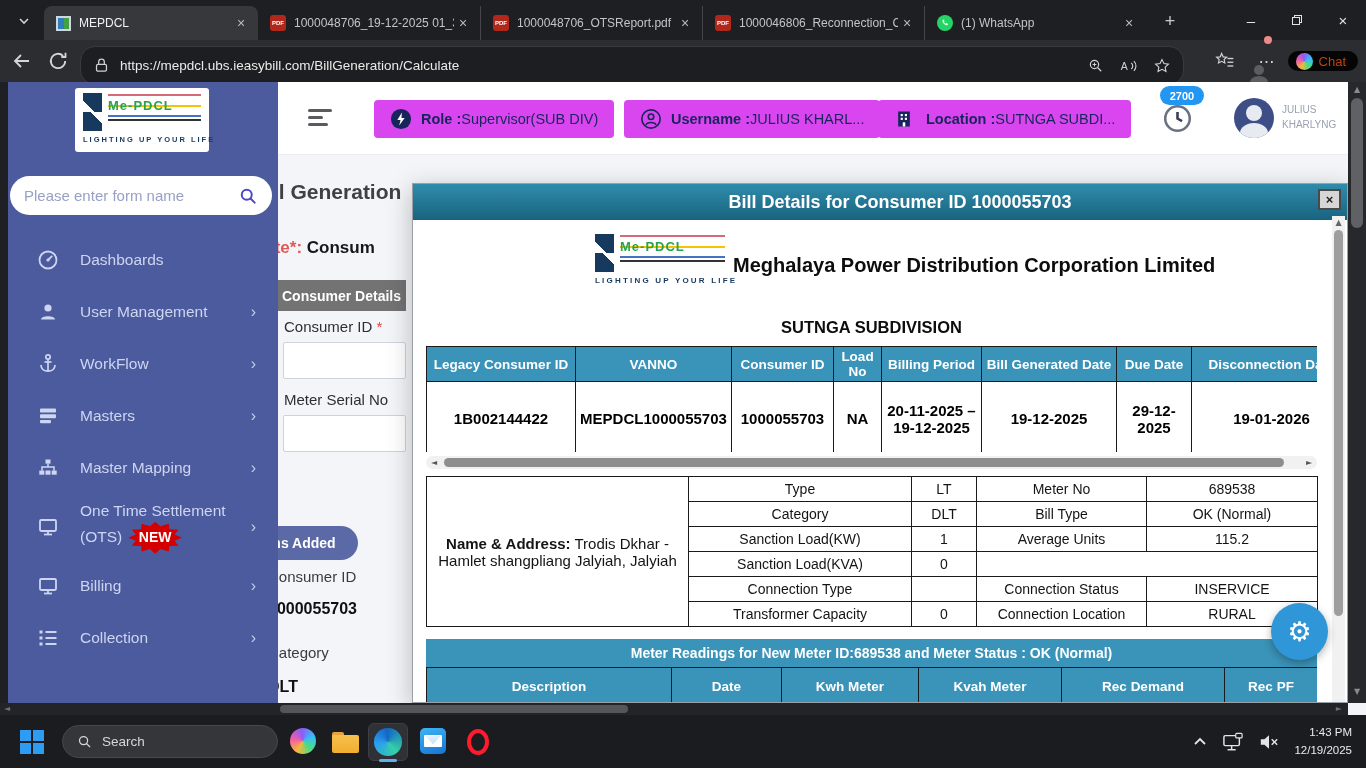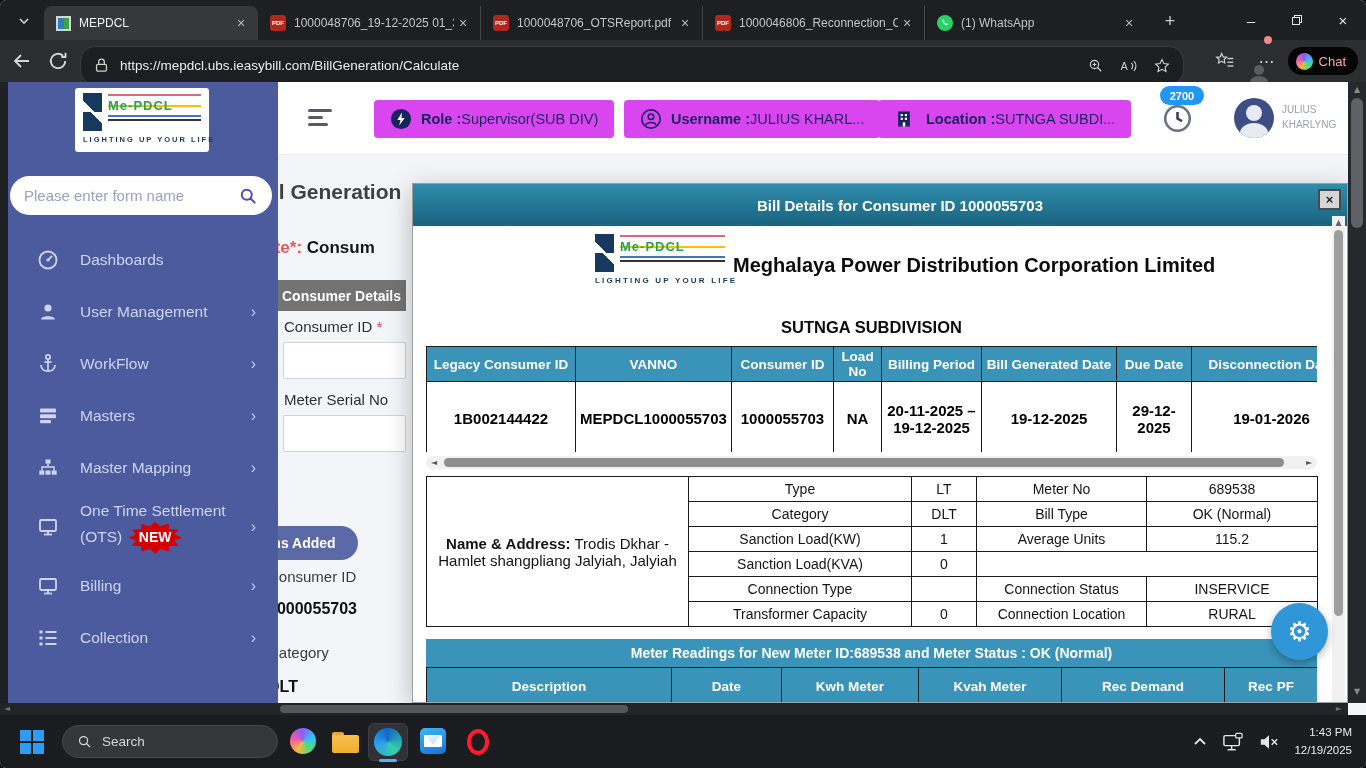--- a/index.html
+++ b/index.html
@@ -1,17 +1,17 @@
 <!DOCTYPE html>
 <html><head>
 <meta charset="utf-8">
 <style>
   * { margin:0; padding:0; box-sizing:border-box; }
   body { background:#000; font-family:"Liberation Sans", sans-serif; }
-  .screen { position:relative; width:1366px; height:768px; overflow:hidden; background:#f4f5f8;border-radius:6px; }
+  .screen { position:relative; width:1366px; height:768px; overflow:hidden; background:#f4f5f8; }
 
   
   .tabstrip { position:absolute; left:0; top:0; width:1366px; height:40px; background:#1e1f22; }
   .tab-chevron { position:absolute; left:10px; top:8px; width:28px; height:26px; border-radius:6px; display:flex; align-items:center; justify-content:center; color:#cfcfcf; }
   .tab-list { position:absolute; left:44px; top:6px; height:34px; display:flex; }
   .tab { position:relative; width:222px; height:34px; display:flex; align-items:center; padding:0 8px 0 12px; color:#c3c4c7; font-size:12px; }
   .tab.active { width:214px; background:#37383c; border-radius:8px 8px 0 0; color:#f1f1f1; }
   .tab:not(.active):not(:nth-child(2)) { border-left:1px solid #454649; }
   .tab .t-title { flex:1; overflow:hidden; white-space:nowrap; margin-left:8px; }
   .tab .t-close { width:18px; height:18px; display:flex; align-items:center; justify-content:center; color:#b9babd; font-size:14px; border-radius:4px; }
@@ -27,21 +27,21 @@
   .toolbar { position:absolute; left:0; top:40px; width:1366px; height:42px; background:#2c2d30; }
   .nav-ic { position:absolute; top:9px; width:24px; height:24px; color:#d6d6d6; }
   .url-pill { position:absolute; left:80px; top:6px; width:1104px; height:39px; background:#1d1e21; border:1px solid #3a3b3e; border-radius:15px; display:flex; align-items:center; }
   .url-text { margin-left:10px; color:#eaeaea; font-size:13.5px; flex:1; white-space:nowrap; overflow:hidden; }
   .pill-right { display:flex; align-items:center; gap:14px; margin-right:12px; color:#d2d2d2; }
   .tb-right { position:absolute; right:0; top:0; height:42px; display:flex; align-items:center; gap:12px; padding-right:8px; }
   .avatar-sm { width:25px; height:25px; border-radius:50%; background:#86878b; position:relative; overflow:hidden; }
   .avatar-sm::before { content:""; position:absolute; left:7.5px; top:4px; width:10px; height:10px; border-radius:50%; background:#5c5d60; }
   .avatar-sm::after { content:""; position:absolute; left:3.5px; top:15px; width:18px; height:12px; border-radius:50%; background:#5c5d60; }
   .avatar-dot { position:absolute; width:8px; height:8px; border-radius:50%; background:#ef8a8a; margin-left:17px; margin-top:-25px; }
-  .chat-btn { height:28px; padding:0 12px 0 8px; background:#050505; border-radius:15px; display:flex; align-items:center; gap:6px; color:#fca5a5; font-size:13px; }
+  .chat-btn { height:20px; padding:0 12px 0 8px; background:#050505; border-radius:15px; display:flex; align-items:center; gap:6px; color:#c2410c; font-size:13px; }
   .copilot-ic { width:17px; height:17px; border-radius:50%; background:conic-gradient(from 210deg,#f6b73c,#ef5da8,#8b5cf6,#38bdf8,#4ade80,#f6b73c); }
   .dots { color:#d6d6d6; font-size:16px; letter-spacing:1px; }
 
   
   .page { position:absolute; left:0; top:82px; width:1366px; height:621px; background:#f4f5f8; overflow:hidden; }
   .left-dark { position:absolute; left:0; top:0; width:8px; height:621px; background:#1f2023; z-index:12; }
   .appheader { position:absolute; left:0; top:0; width:1366px; height:73px; background:#fff; border-bottom:1px solid #ececf1; }
   .hamburger { position:absolute; left:308px; top:27px; width:26px; height:18px; }
   .hamburger i { display:block; height:2.5px; border-radius:2px; background:#5a5a60; margin-bottom:4.5px; }
   .hamburger i:nth-child(1){width:24px;} .hamburger i:nth-child(2){width:15px;} .hamburger i:nth-child(3){width:20px;}
@@ -86,21 +86,21 @@
   .side-items { position:absolute; left:0; top:152px; width:270px; }
   .side-item { display:flex; align-items:center; padding:0 22px 0 28px; min-height:52px; color:#cdd5f2; font-size:15.5px; }
   .side-item .si-icon { width:24px; height:24px; margin-right:20px; flex:none; }
   .side-item .si-label { flex:1; line-height:1.4; padding:6px 0; }
   .side-item .si-chev { font-size:16px; color:#c3cbe9; }
   .new-badge { display:inline-flex; align-items:center; justify-content:center; width:54px; height:32px; margin-left:6px; vertical-align:middle; background:#d40000; color:#fff; font-size:14px; font-weight:bold;
     clip-path:polygon(100% 50%,85.7% 59.6%,93.3% 75%,76.2% 76.2%,75% 93.3%,59.6% 85.7%,50% 100%,40.4% 85.7%,25% 93.3%,23.8% 76.2%,6.7% 75%,14.3% 59.6%,0% 50%,14.3% 40.4%,6.7% 25%,23.8% 23.8%,25% 6.7%,40.4% 14.3%,50% 0%,59.6% 14.3%,75% 6.7%,76.2% 23.8%,93.3% 25%,85.7% 40.4%); }
 
   
   .modal { position:absolute; left:412px; top:101px; width:936px; height:520px; background:#fff; border:1px solid #9aa0a6; box-shadow:0 6px 24px rgba(0,0,0,.25); z-index:5; overflow:hidden; }
-  .modal-title { position:absolute; left:0; top:0; width:100%; height:42px; background:linear-gradient(180deg,#2f8cab 0%,#19637f 100%); color:#fff; font-weight:bold; font-size:15px; display:flex; align-items:center; justify-content:center;padding-left:40px; }
+  .modal-title { position:absolute; left:0; top:0; width:100%; height:36px; background:linear-gradient(180deg,#2f8cab 0%,#19637f 100%); color:#fff; font-weight:bold; font-size:18px; display:flex; align-items:center; justify-content:center;padding-left:40px; }
   .modal-close { position:absolute; right:6px; top:5px; width:23px; height:21px; background:#d6d6d6; border:2px solid #4a4a4a; color:#222; font-size:13px; font-weight:bold; display:flex; align-items:center; justify-content:center; z-index:6; }
   .m-logo { position:absolute; left:182px; top:50px; width:130px; }
   .m-logo .logo-tag { font-size:8px; letter-spacing:2.2px; }
   .m-company { position:absolute; left:320px; top:70px; width:560px; font-size:20px; font-weight:bold; color:#0d0d0d; }
   .m-subdiv { position:absolute; left:13px; top:134px; width:891px; text-align:center; font-size:16.5px; font-weight:bold; color:#0d0d0d; }
   .m-billtable-wrap { position:absolute; left:13px; top:162px; width:891px; height:106px; overflow:hidden; }
   table.grid { border-collapse:collapse; table-layout:fixed; }
   table.grid td, table.grid th { border:1px solid #1b1b1b; text-align:center; vertical-align:middle; padding:2px 4px; overflow:hidden; }
   table.grid th { background:#3a93b8; color:#fff; font-size:13.5px; font-weight:bold; height:30px; }
   #bill-table { width:925px; }

